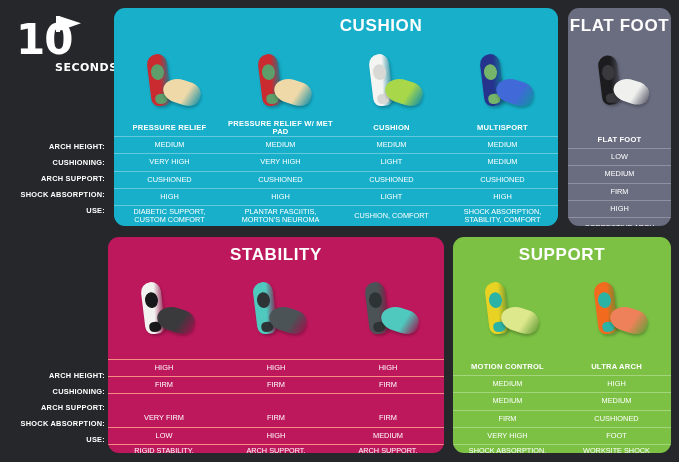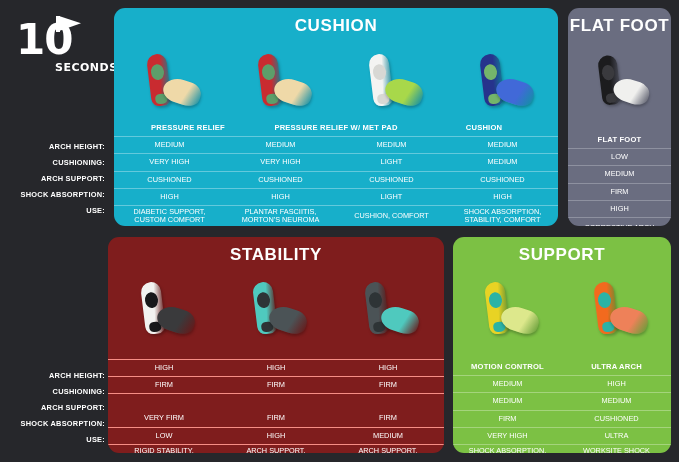--- a/index.html
+++ b/index.html
@@ -46,23 +46,23 @@
   #labels-top  { left: 0px; top: 138px; width: 111px; }
   #labels-bot  { left: 0px; top: 367px; width: 111px; }
 
   
   .panel { position: absolute; border-radius: 11px; overflow: hidden; }
   .panel-title {
     position: absolute; top: 8px; width: 100%;
     text-align: center; color: #ffffff;
     font-size: 17px; font-weight: bold; letter-spacing: 0.6px;
   }
-  .panel.cushion  { left: 114px; top: 8px;   width: 444px; height: 218px; background: #17AFCA; }
+  .panel.cushion  { left: 114px; top: 8px;   width: 444px; height: 218px; background: #17AFCA; padding-left: 45px; }
   .panel.flatfoot { left: 568px; top: 8px;   width: 103px; height: 218px; background: #6A6D80; }
-  .panel.stability{ left: 108px; top: 237px; width: 336px; height: 216px; background: #7f1d1d; }
+  .panel.stability{ left: 108px; top: 237px; width: 336px; height: 216px; background: #be185d; }
   .panel.support  { left: 453px; top: 237px; width: 218px; height: 216px; background: #7CC144; }
 
   
   .imgzone { position: absolute; left: 0; width: 100%; display: flex; }
   .imgcell { position: relative; flex: 1; height: 100%; }
 
   
   .tbl { position: absolute; left: 0; width: 100%; }
   .trow { display: flex; width: 100%; }
   .tcell {
@@ -164,20 +164,21 @@
             </div>
             <div class="sole-flat" style="left: 28px; top: 28px; background: linear-gradient(105deg, rgb(65, 105, 216) 60%, rgba(0, 0, 0, 0.18));"></div>
           </div>
         </div>
       </div>
     <div class="tbl" style="top: 112px;">
         <div class="trow head" style="height: 16.2px;">
           <div class="tcell">PRESSURE RELIEF</div>
           <div class="tcell">PRESSURE RELIEF W/ MET PAD</div>
           <div class="tcell">CUSHION</div>
+          <div class="tcell">MULTISPORT</div>
         </div>
         <div class="sep cy"></div>
         <div class="trow" style="height: 16.2px;">
           <div class="tcell">MEDIUM</div>
           <div class="tcell">MEDIUM</div>
           <div class="tcell">MEDIUM</div>
           <div class="tcell">MEDIUM</div>
         </div>
         <div class="sep cy"></div>
         <div class="trow" style="height: 16.2px;">
@@ -359,21 +360,21 @@
           <div class="tcell">MEDIUM</div>
         </div>
         <div class="sep gr"></div>
         <div class="trow" style="height: 16.2px;">
           <div class="tcell">FIRM</div>
           <div class="tcell">CUSHIONED</div>
         </div>
         <div class="sep gr"></div>
         <div class="trow" style="height: 16.2px;">
           <div class="tcell">VERY HIGH</div>
-          <div class="tcell">ULTRA</div>
+          <div class="tcell">FOOT</div>
         </div>
         <div class="sep gr"></div>
         <div class="trow use" style="height: 20.2px;">
           <div class="tcell">SHOCK ABSORPTION,
 COMFORT, STABILITY</div>
           <div class="tcell">WORKSITE SHOCK
 ABSORPTION</div>
         </div>
       </div>
   </div>

